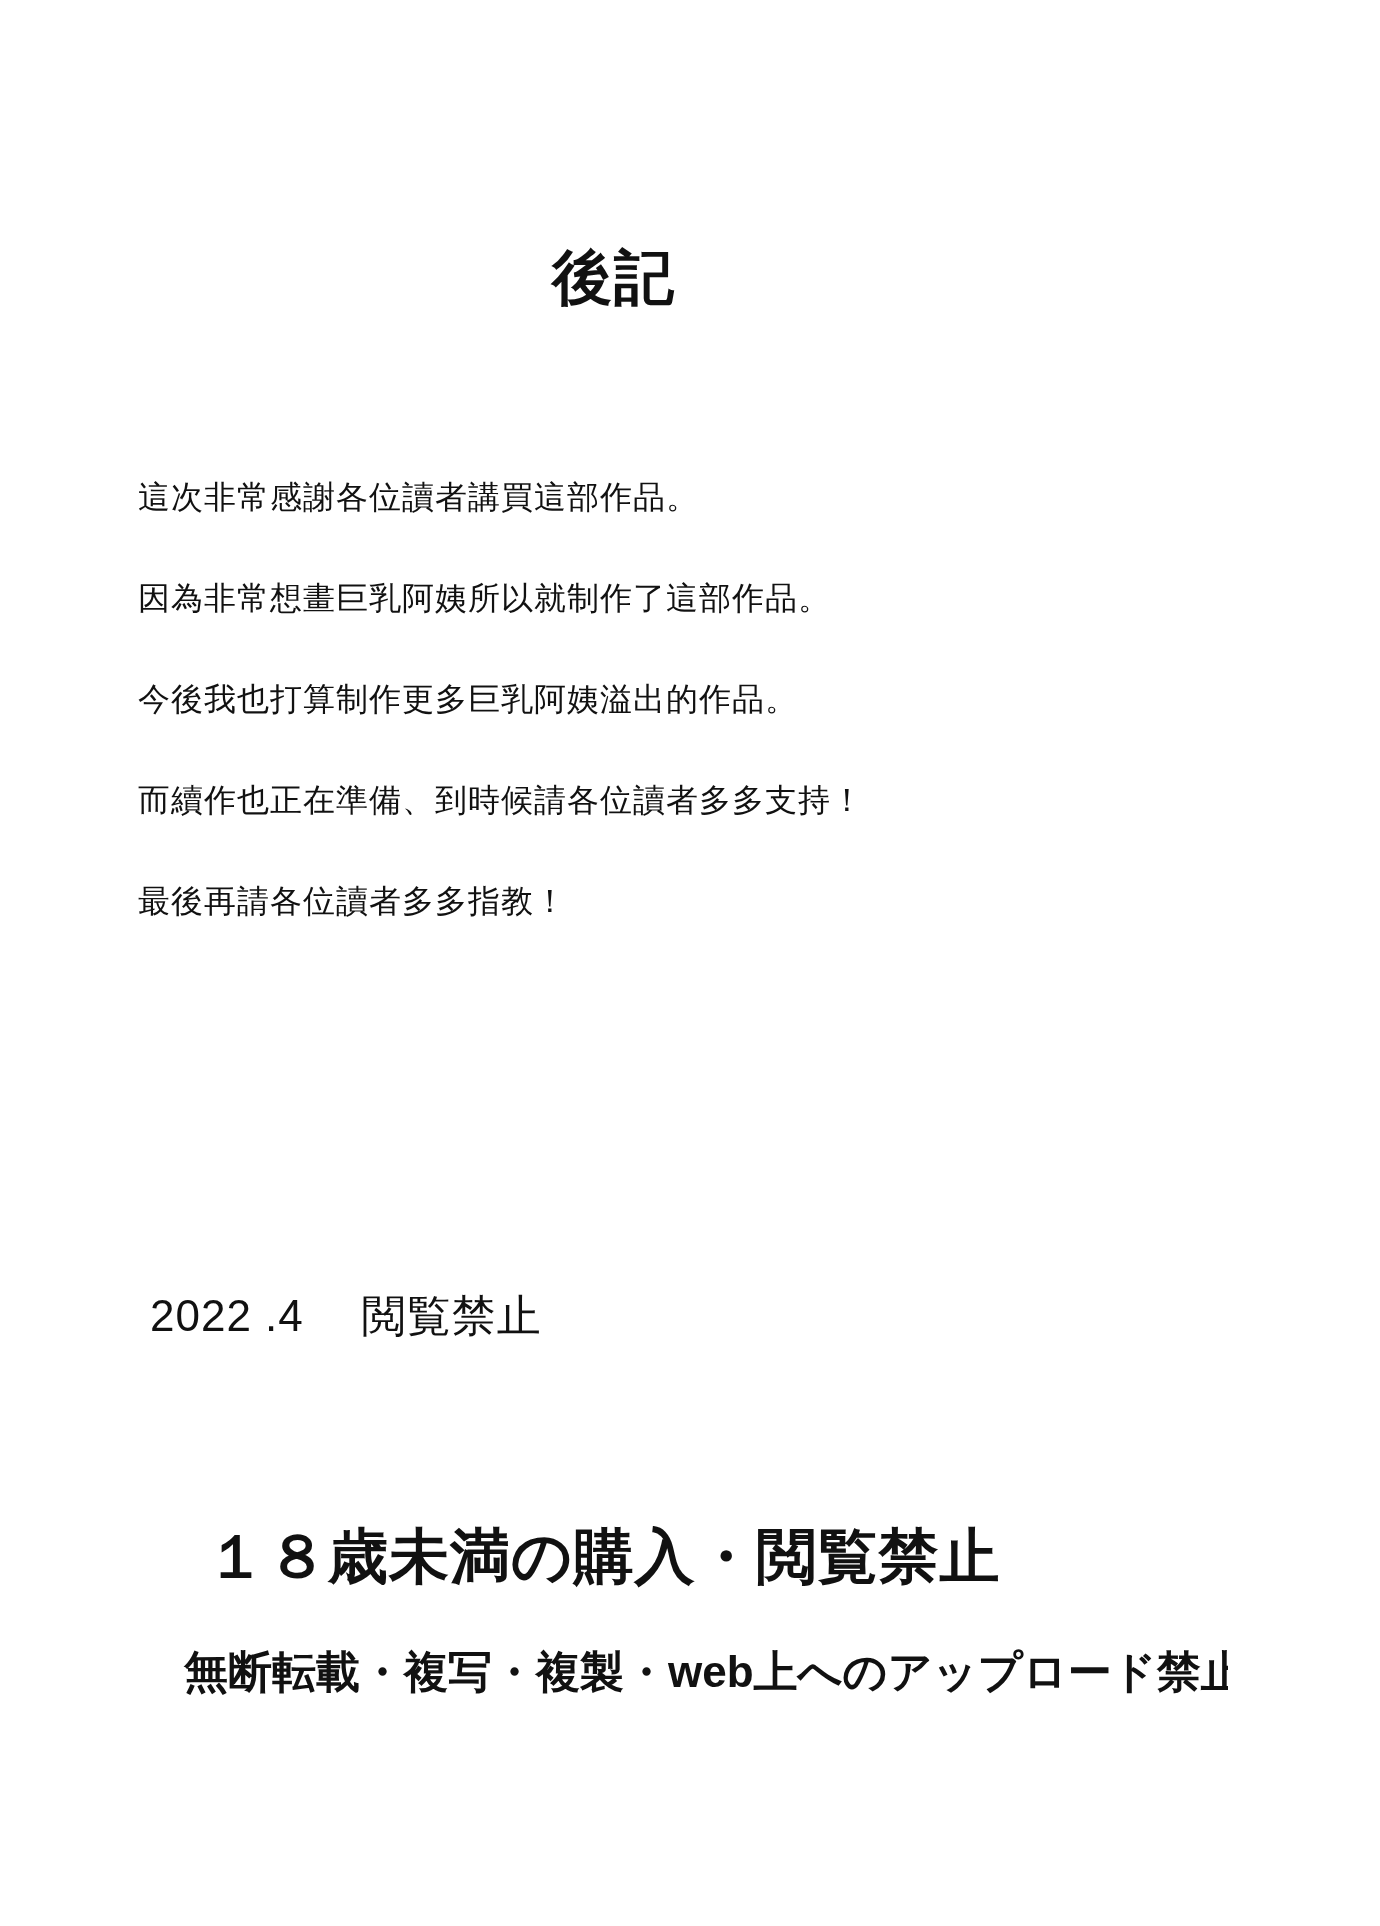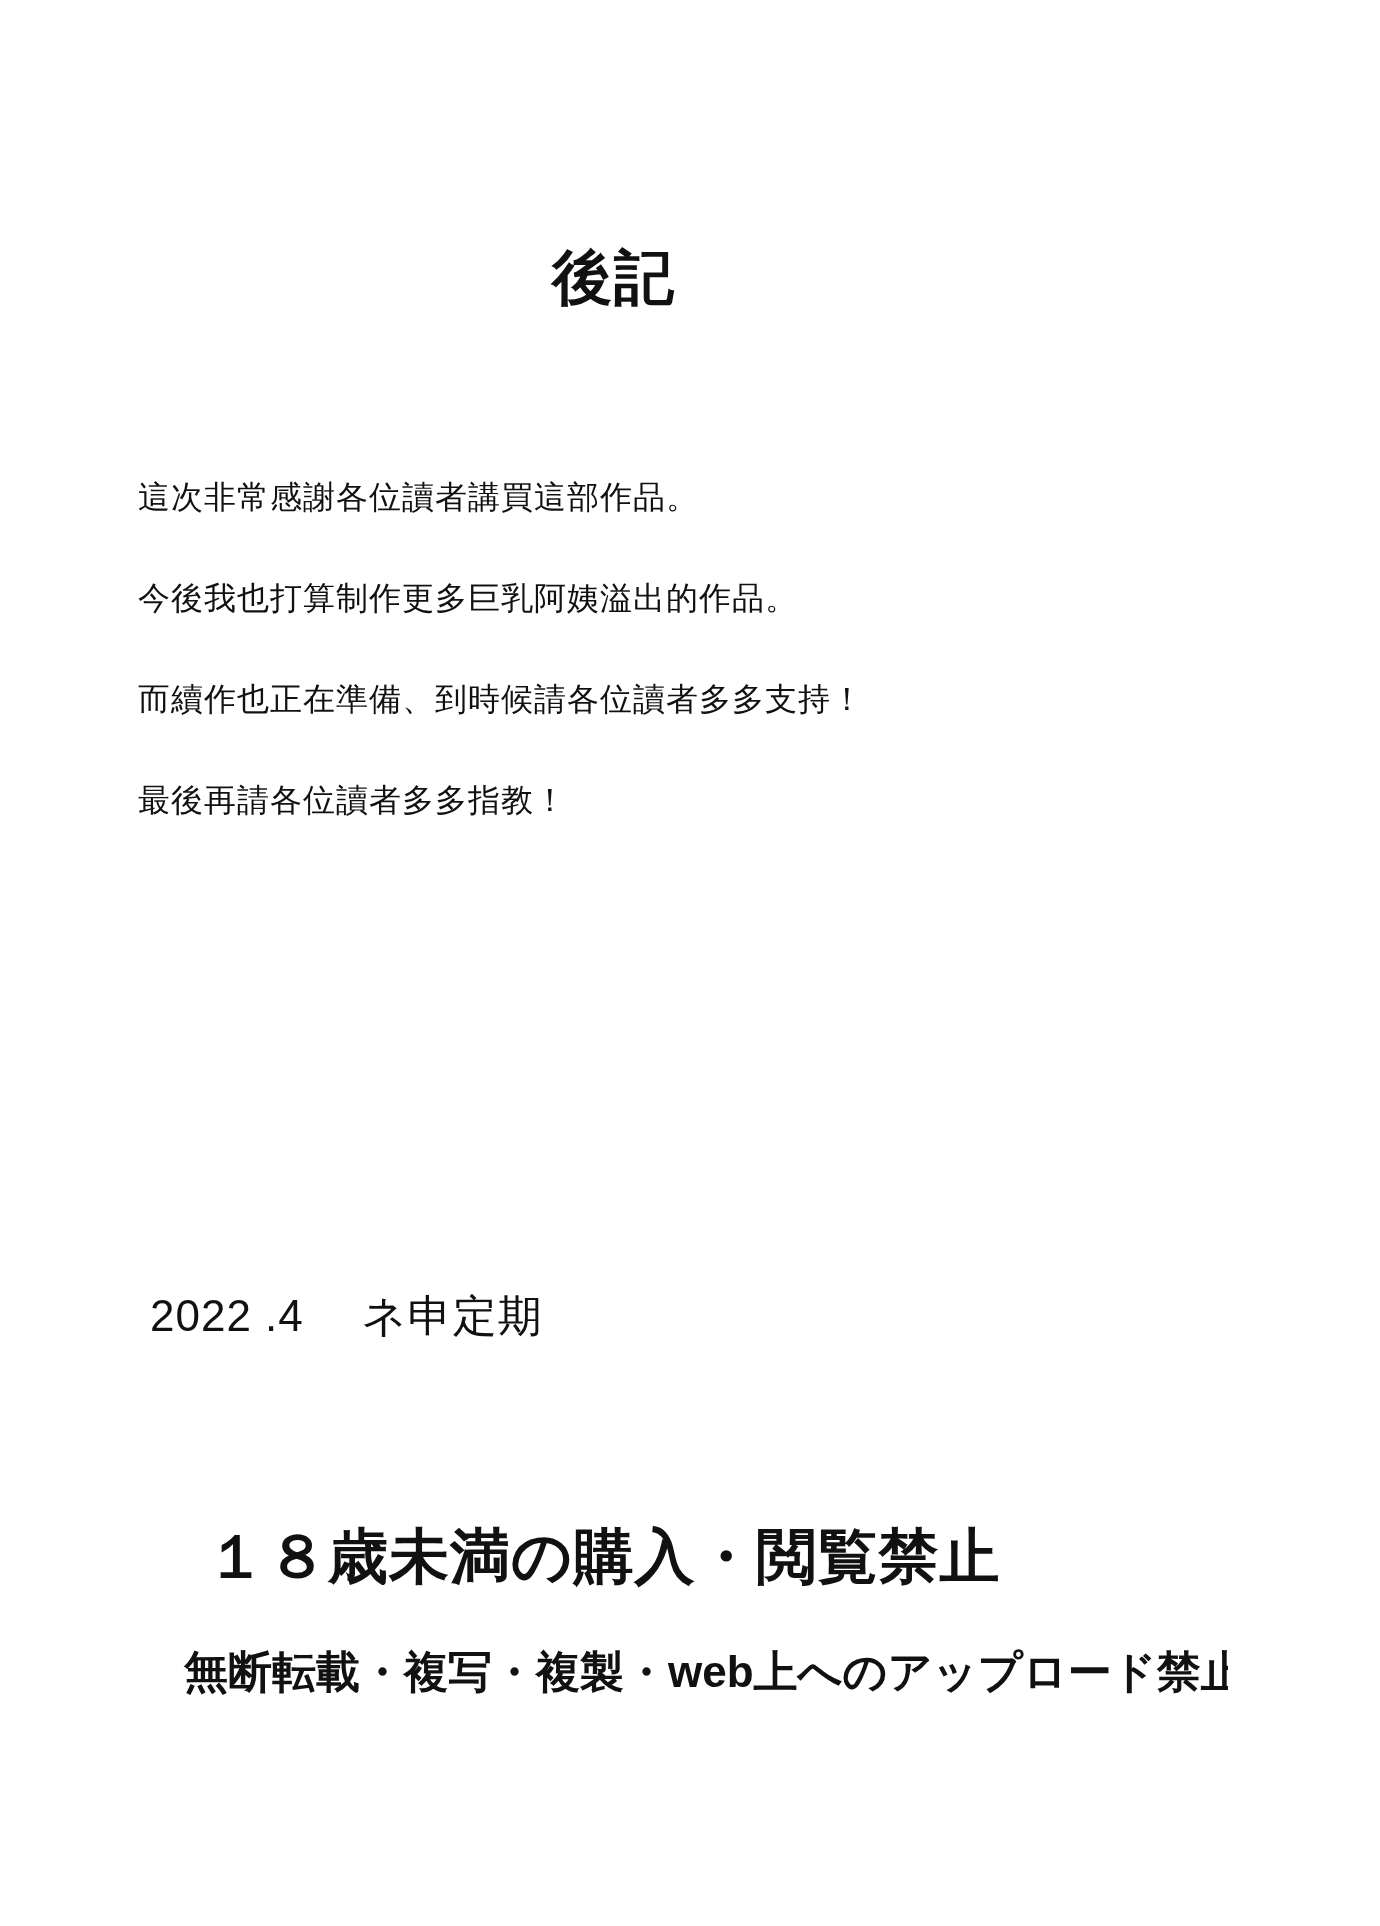--- a/index.html
+++ b/index.html
@@ -79,27 +79,28 @@
 </style>
 </head>
 <body>
 
 <div class="page">
 
   <h1 class="page-title">後記</h1>
 
   <div class="afterword-body">
     <p>這次非常感謝各位讀者講買這部作品。</p>
+    <p>因為非常想畫巨乳阿姨所以就制作了這部作品。</p>
     <p>今後我也打算制作更多巨乳阿姨溢出的作品。</p>
     <p>而續作也正在準備、到時候請各位讀者多多支持！</p>
     <p>最後再請各位讀者多多指教！</p>
   </div>
 
   <div class="signoff">
-    <span class="signoff-date">2022 .4</span><span>ネ申定期</span>
+    <span class="signoff-date">2022 .4</span><span>閲覧禁止</span>
   </div>
 
   <div class="notices">
     <p class="notice-line-1">１８歳未満の購入・閲覧禁止</p>
     <p class="notice-line-2">無断転載・複写・複製・web上へのアップロード禁止</p>
   </div>
 
 </div>
 
 </body></html>

